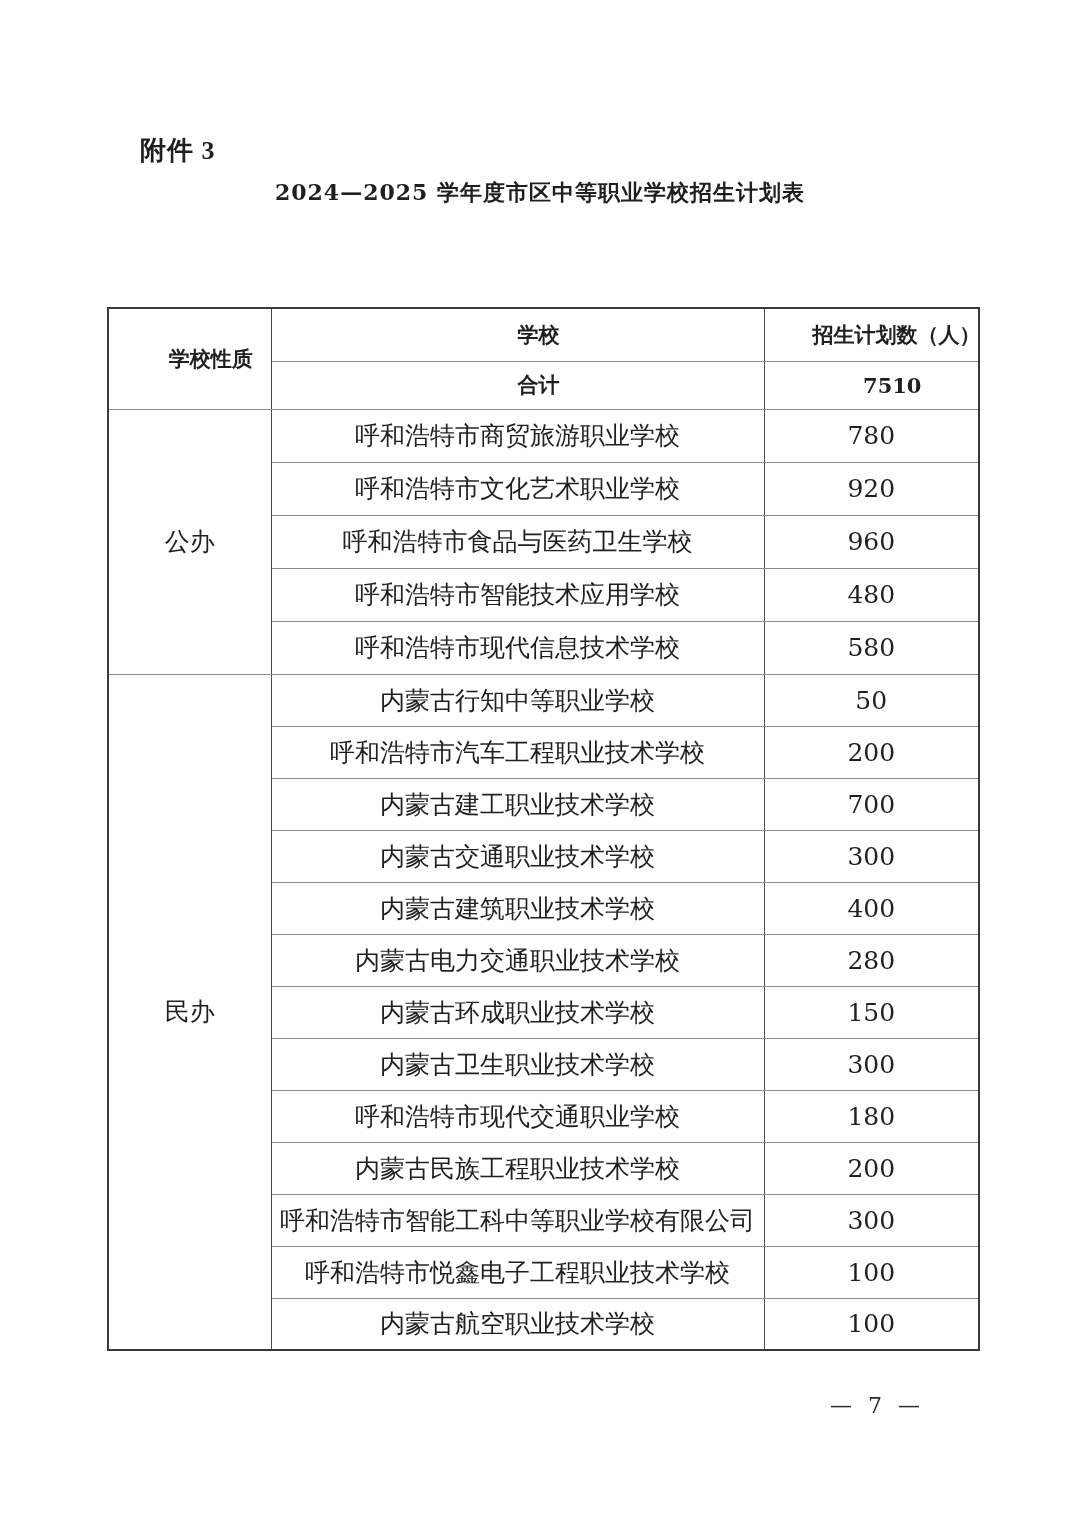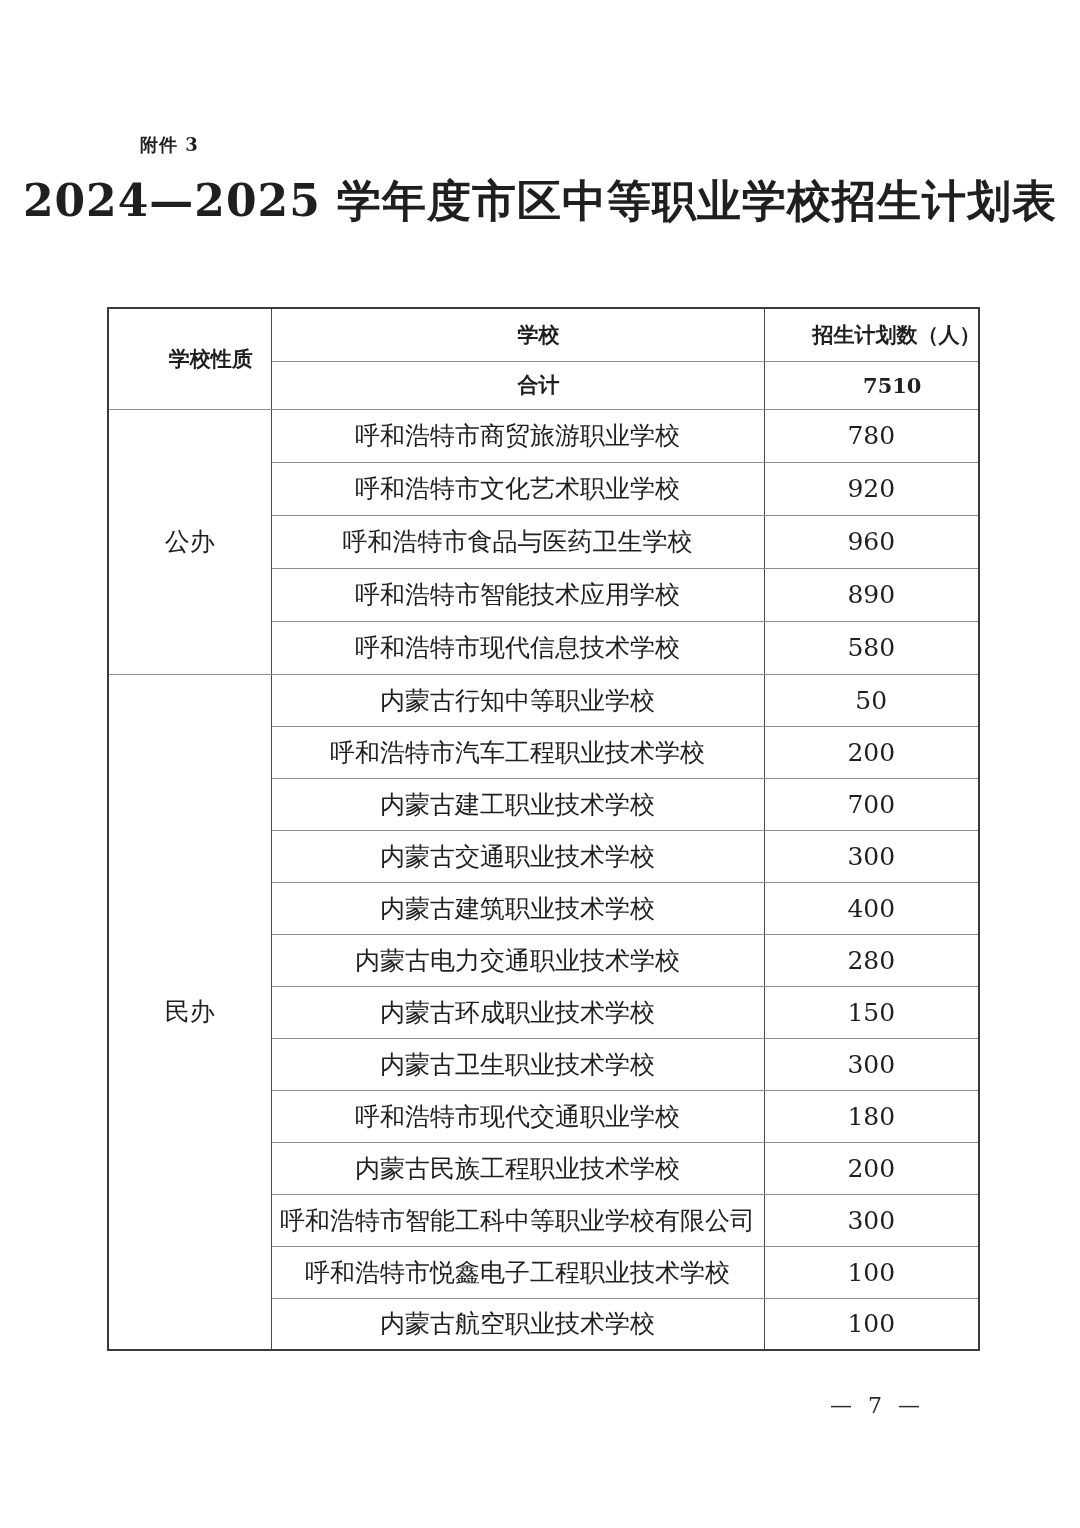--- a/index.html
+++ b/index.html
@@ -13,31 +13,32 @@
     position: relative;
     width: 1080px;
     height: 1528px;
     background: #ffffff;
     overflow: hidden;
   }
   .attachment {
     position: absolute;
     left: 140px;
     top: 133px;
-    font-size: 18px;
+    font-size: 26px;
     font-weight: bold;
     letter-spacing: 1px;
+    font-family: Liberation Serif, serif;
   }
   .doc-title {
     position: absolute;
-    top: 172px;
+    top: 178px;
     left: 0;
     width: 100%;
     text-align: center;
-    font-size: 44px;
+    font-size: 22px;
     font-weight: bold;
     letter-spacing: 1px;
     margin: 0;
   }
   table.plan-table {
     position: absolute;
     left: 107px;
     top: 307px;
     width: 871px;
     border-collapse: collapse;
@@ -106,21 +107,21 @@
       <tr class="row-pub">
         <td>呼和浩特市文化艺术职业学校</td>
         <td>920</td>
       </tr>
       <tr class="row-pub">
         <td>呼和浩特市食品与医药卫生学校</td>
         <td>960</td>
       </tr>
       <tr class="row-pub">
         <td>呼和浩特市智能技术应用学校</td>
-        <td>890</td>
+        <td>480</td>
       </tr>
       <tr class="row-pub">
         <td>呼和浩特市现代信息技术学校</td>
         <td>580</td>
       </tr>
 
       <tr class="row-priv">
         <td rowspan="13">民办</td>
         <td>内蒙古行知中等职业学校</td>
         <td>50</td>

